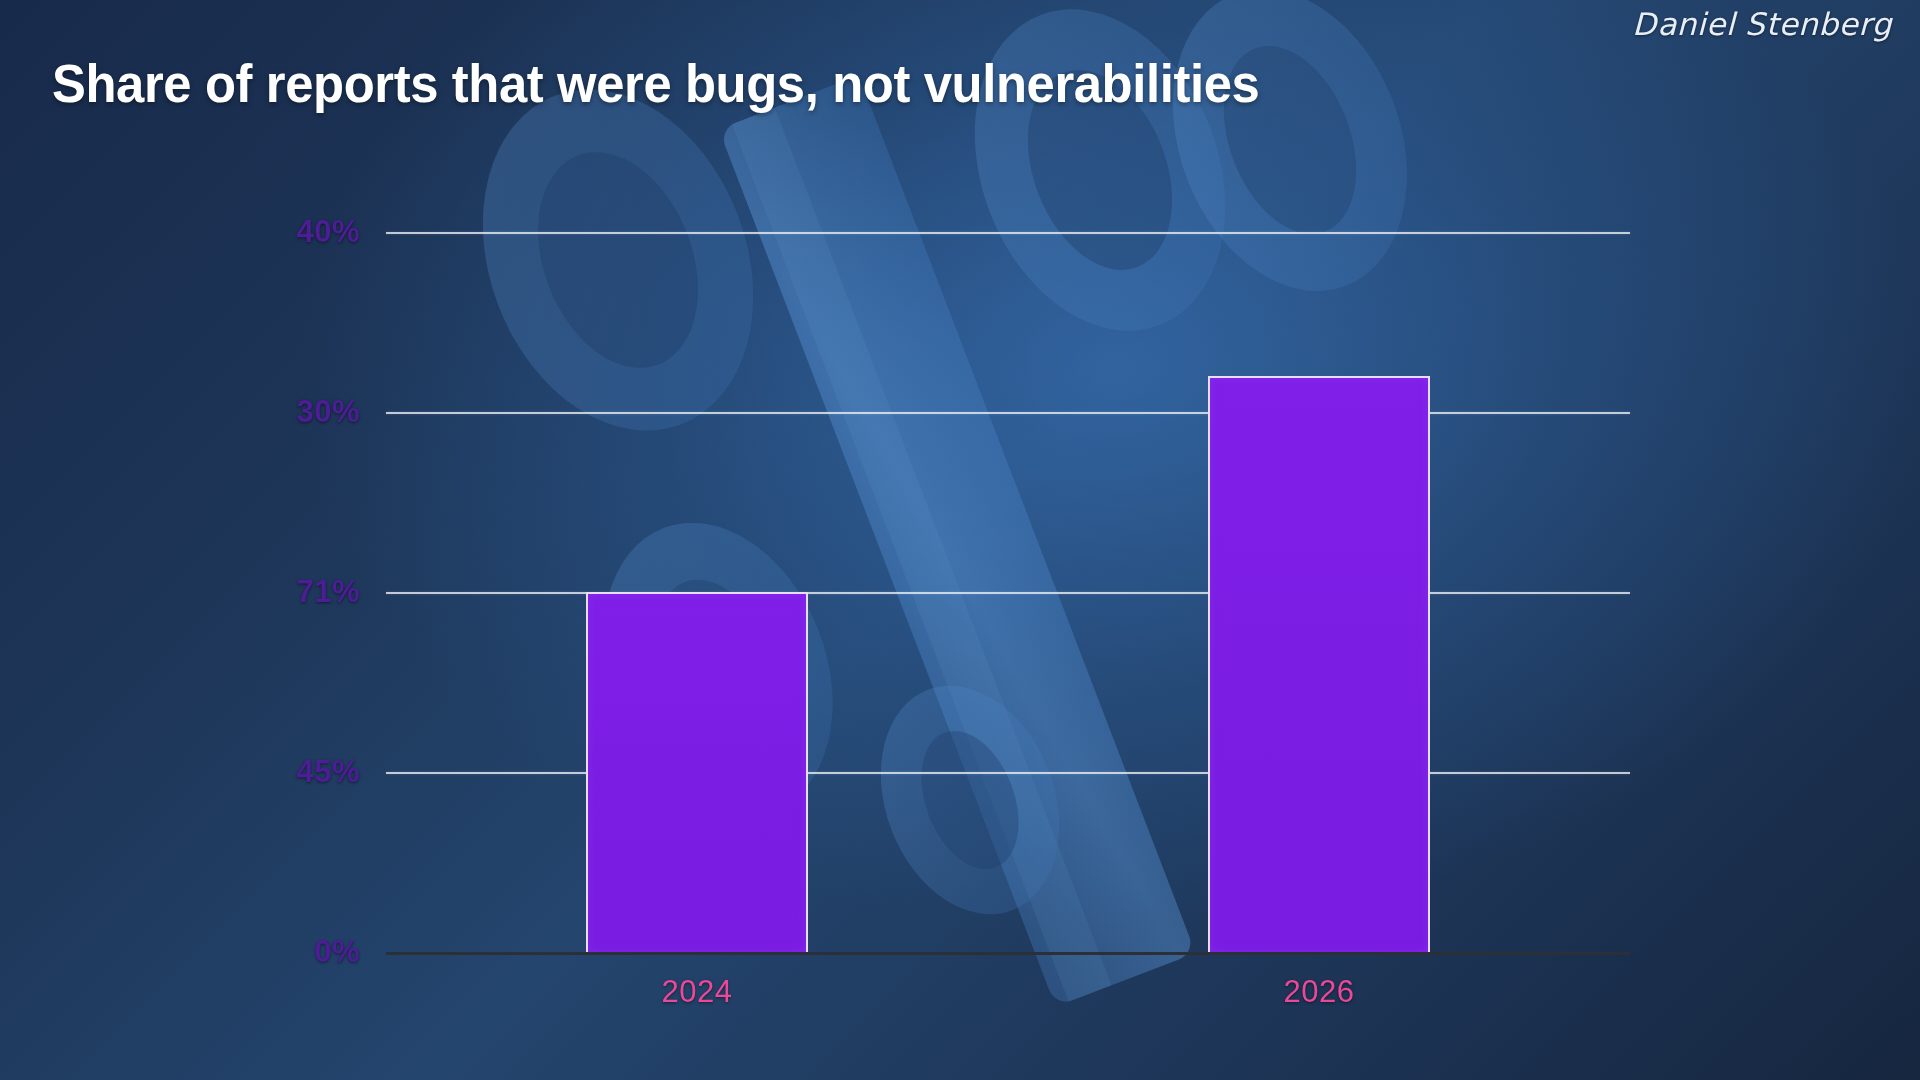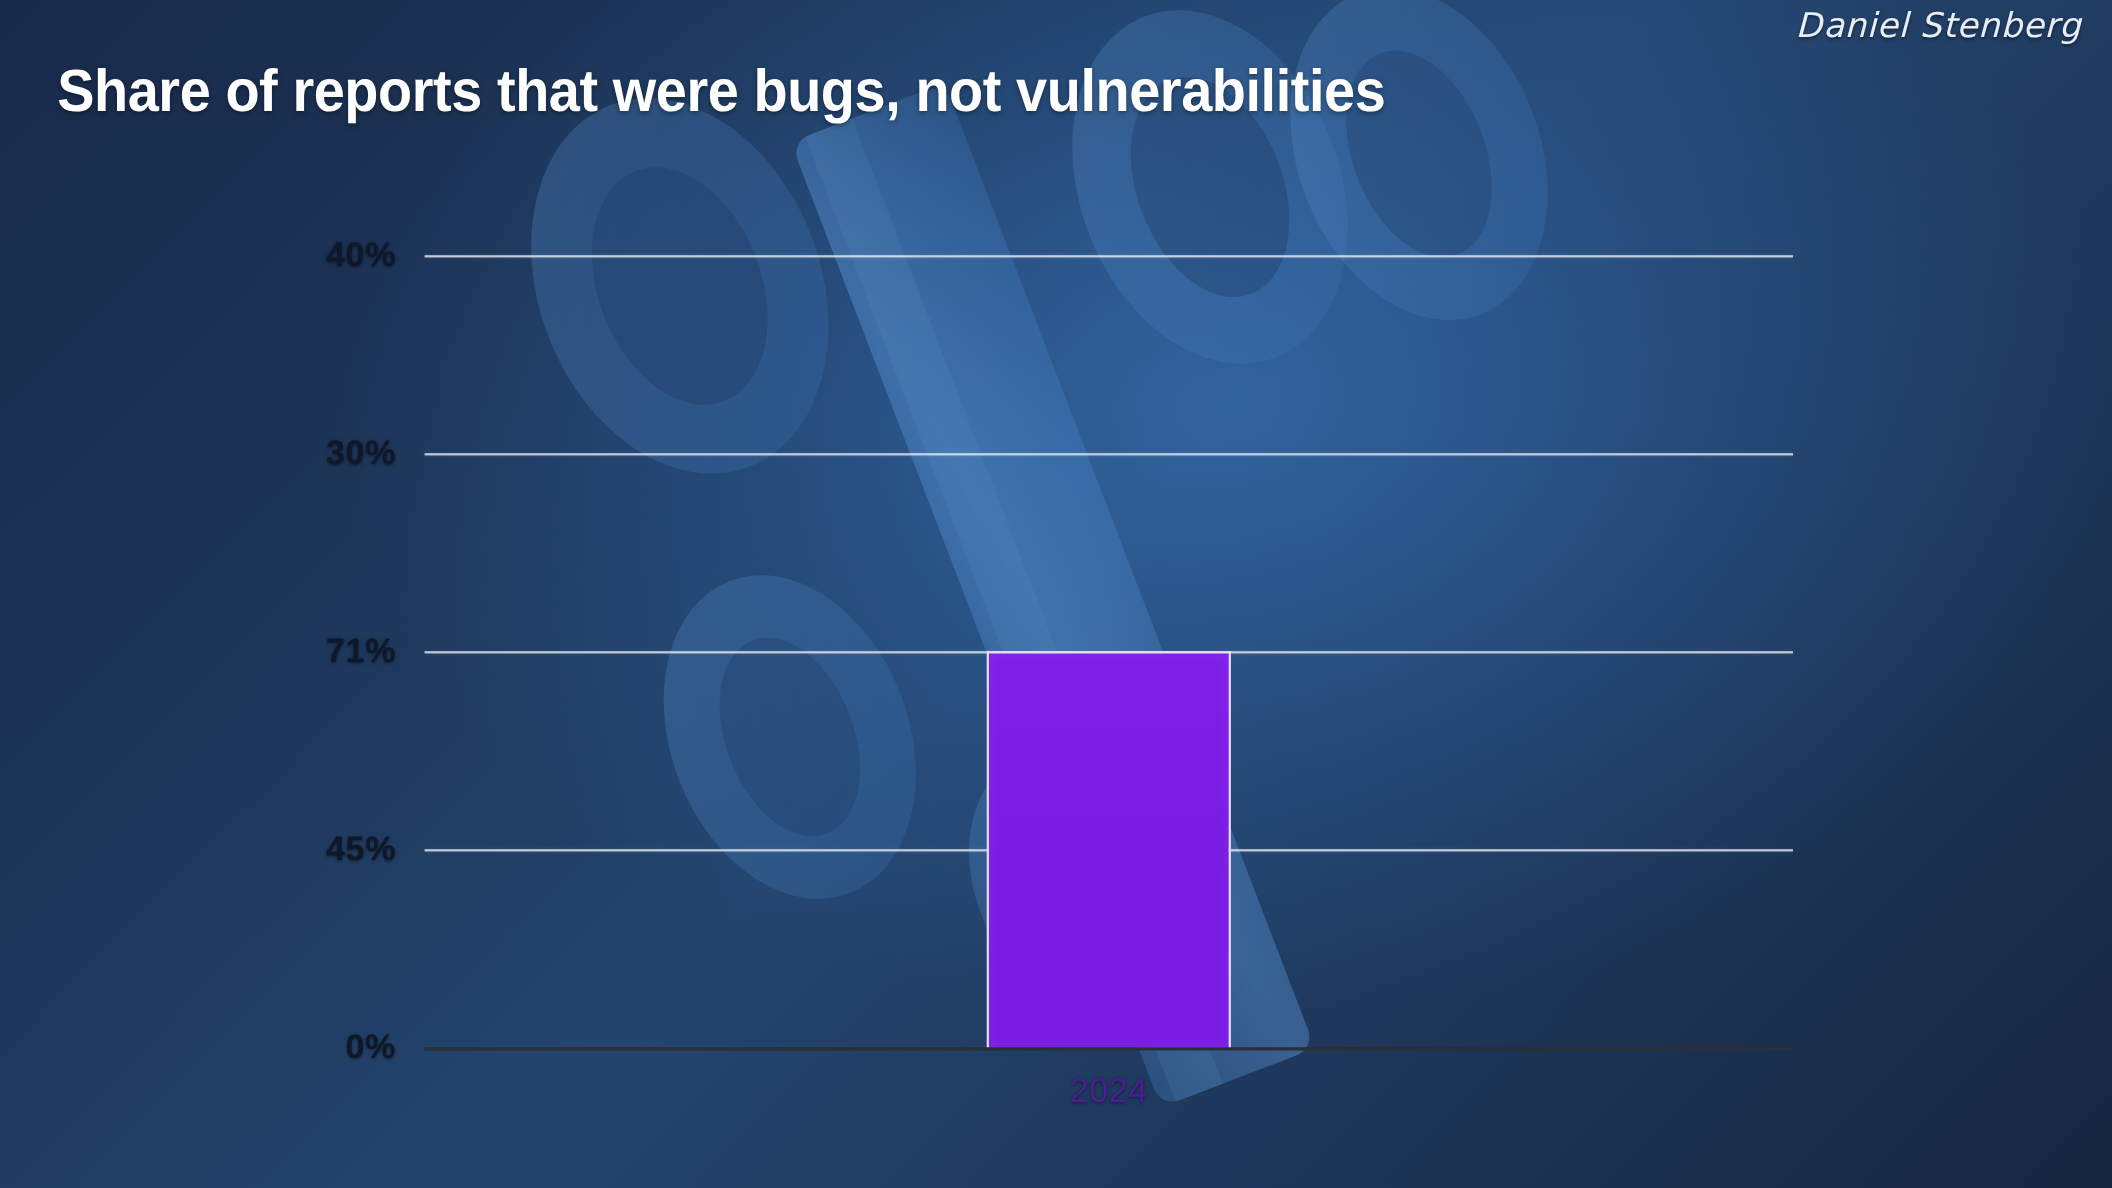--- a/index.html
+++ b/index.html
@@ -74,21 +74,21 @@
     background:#2a2f38;
     box-shadow:none;
   }
 
   .ytick {
     position:absolute;
     right:calc(100% + 26px);
     transform:translateY(-50%);
     font-size:31px;
     font-weight:bold;
-    color:#0f172a;
+    color:#4c1d95;
     white-space:nowrap;
     text-shadow:0 1px 3px rgba(0,0,0,0.5);
     letter-spacing:0.5px;
   }
 
   
   #bars {
     position:absolute;
     left:0; top:0; right:0; bottom:0;
     display:flex;
@@ -108,21 +108,21 @@
     border:2px solid #eadcfb;
     border-bottom:none;
     box-shadow:0 0 10px rgba(150,70,255,0.30) inset;
   }
   .xlabel {
     position:absolute;
     top:calc(100% + 22px);
     left:50%;
     transform:translateX(-50%);
     font-size:31px;
-    color:#4c1d95;
+    color:#ec4899;
     white-space:nowrap;
     text-shadow:0 1px 3px rgba(0,0,0,0.5);
     letter-spacing:0.5px;
   }
 </style>
 </head>
 <body>
 
 <div id="watermark">
   <svg viewBox="0 0 920 860" xmlns="http://www.w3.org/2000/svg" aria-hidden="true">
@@ -187,15 +187,19 @@
       <div class="ytick" style="top: 25%;">30%</div>
       <div class="gridline" style="top: 0%;"></div>
       <div class="ytick" style="top: 0%;">40%</div>
     </div>
 
   <div id="bars">
       <div class="bar-slot">
         <div class="bar" title="20%" style="height: 50%;"></div>
         <div class="xlabel">2024</div>
       </div>
+      <div class="bar-slot">
+        <div class="bar" title="32%" style="height: 80%;"></div>
+        <div class="xlabel">2026</div>
+      </div>
     </div>
 
 </div>
 
 </body></html>

